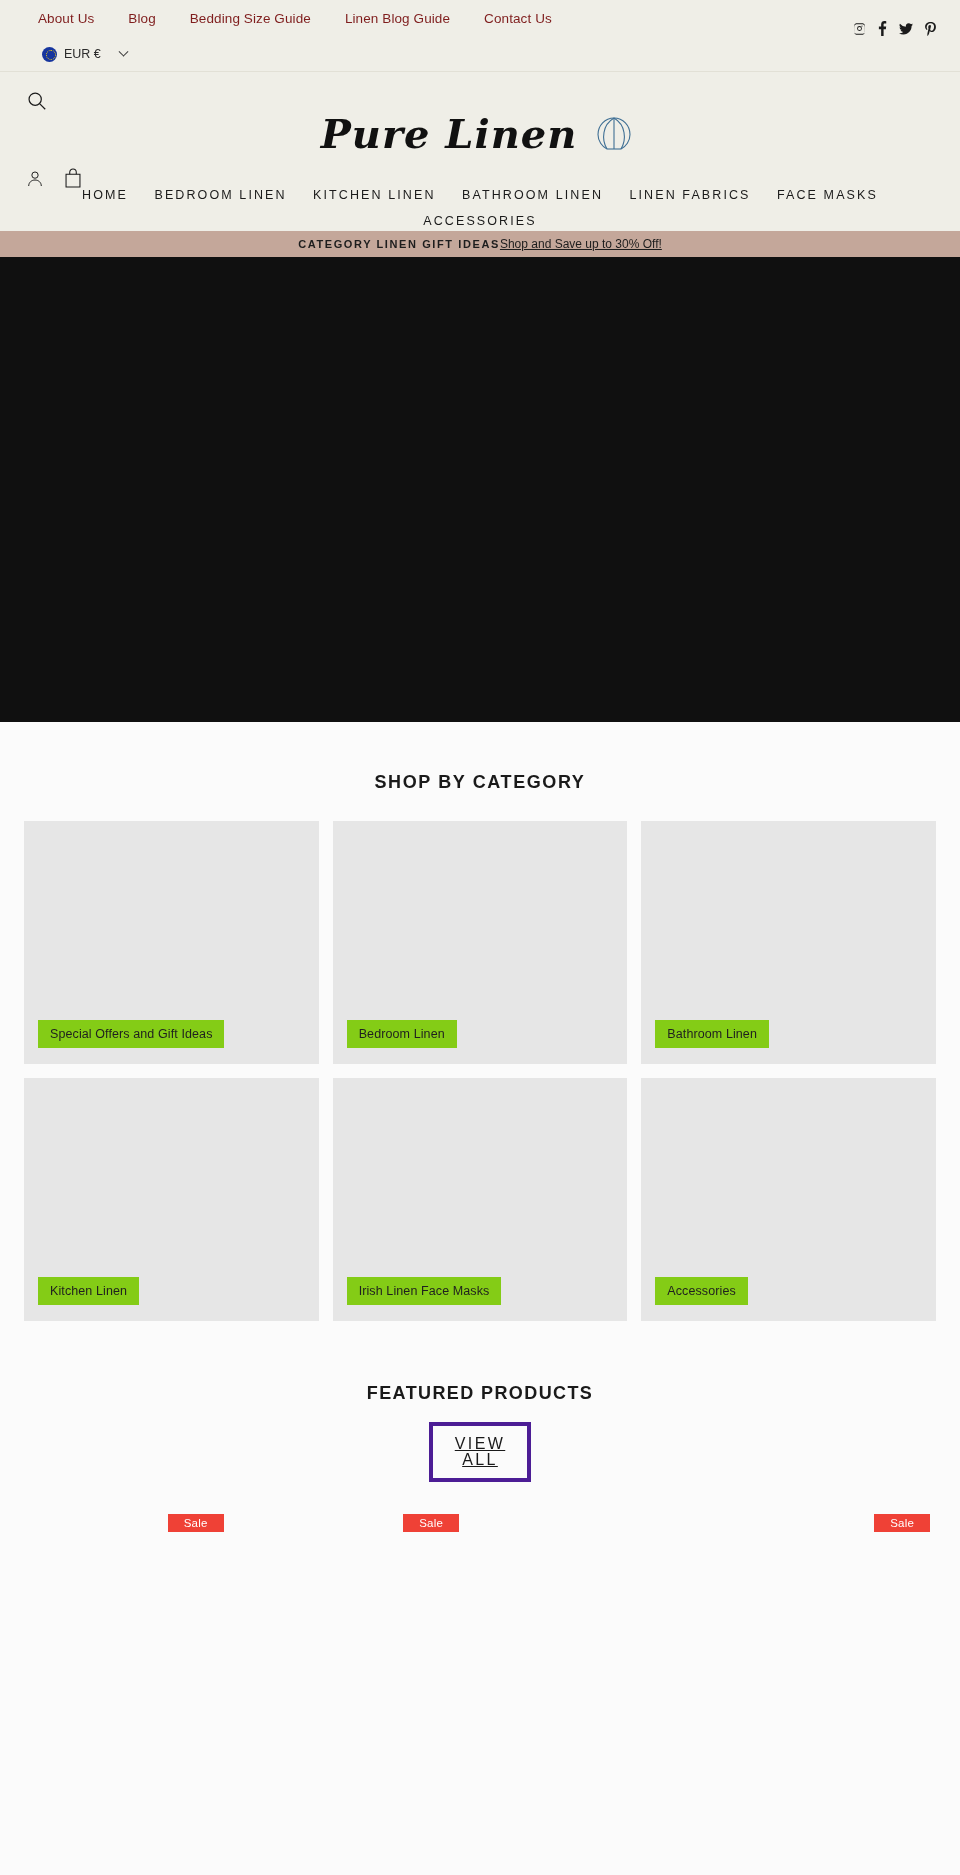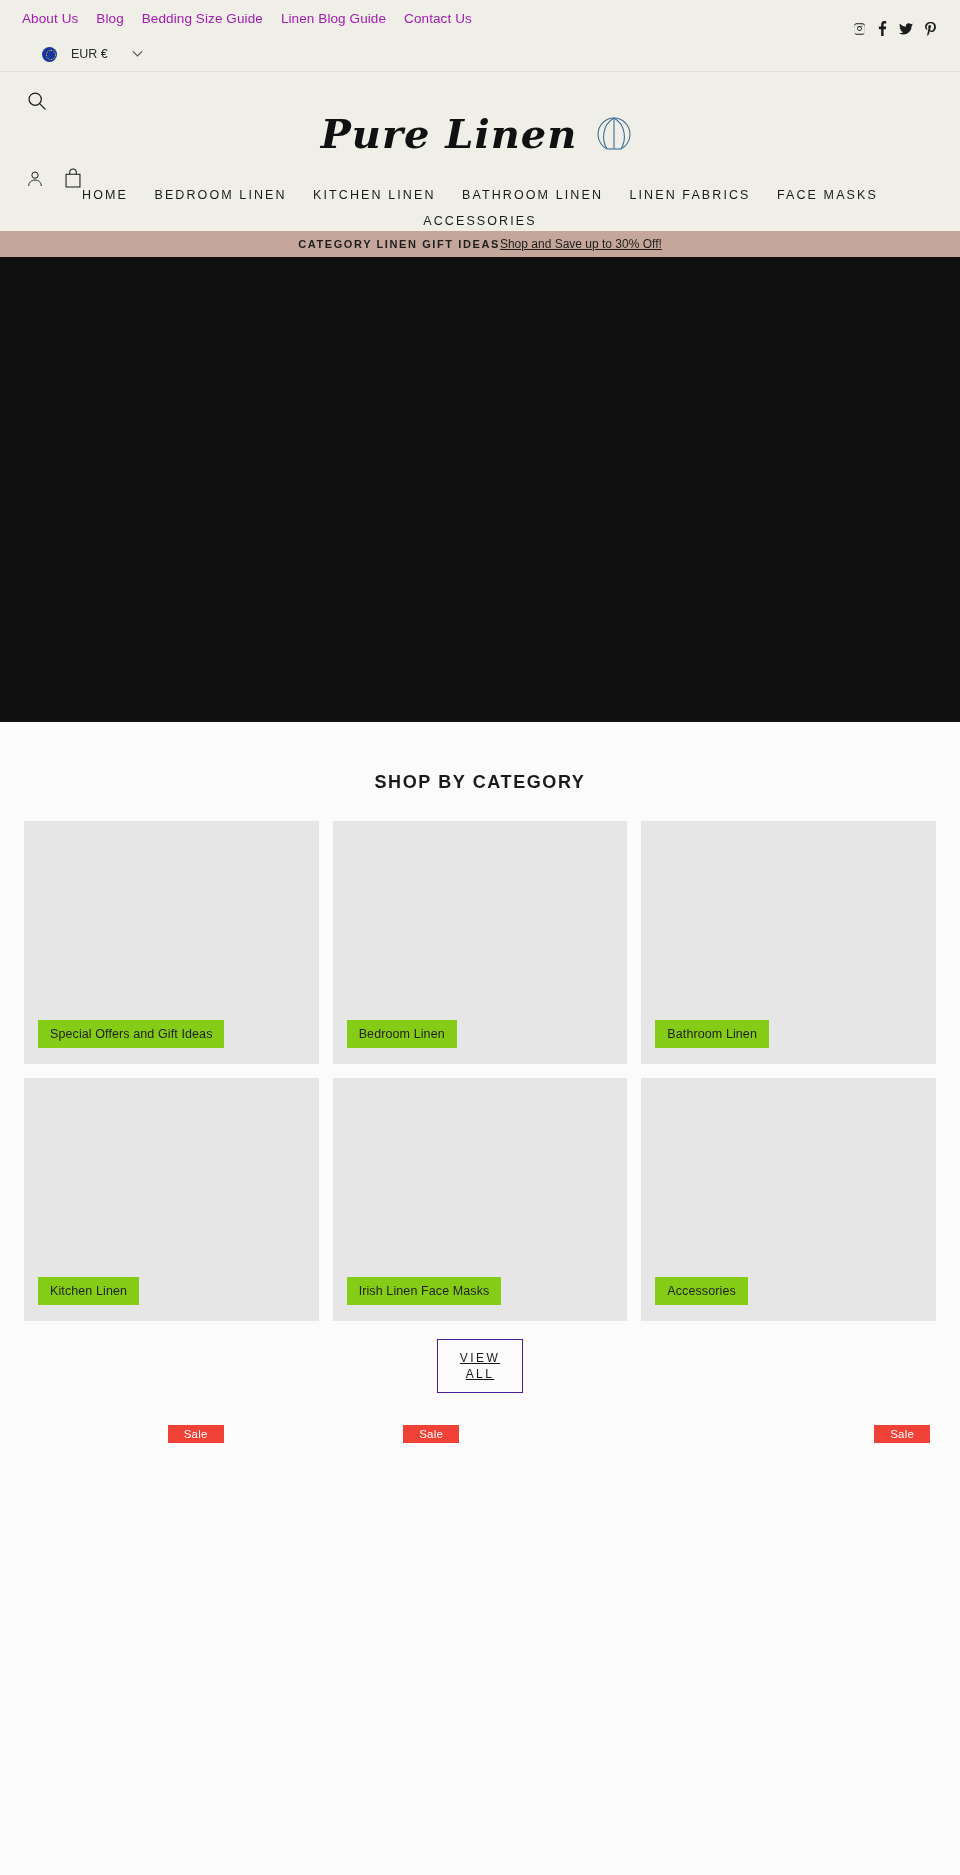--- a/index.html
+++ b/index.html
@@ -29,37 +29,38 @@
     display: flex;
     align-items: center;
     gap: 18px;
     padding: 0 22px;
     height: 36px;
     font-size: 13.5px;
     color: #2b2b2b;
   }
 
   .topbar-links a {
-    color: #a21caf;
+    color: #7f1d1d;
     text-decoration: none;
     white-space: nowrap;
     letter-spacing: .1px;
+    margin-left: 16px;
   }
 
   .currency-row {
     display: flex;
     align-items: center;
     padding: 0 22px;
     height: 36px;
   }
 
   .currency-select {
     display: flex;
     align-items: center;
-    gap: 14px;
+    gap: 7px;
     margin-left: 20px;
     font-size: 12.5px;
     color: #2b2b2b;
   }
 
   .flag-eu {
     width: 15px;
     height: 15px;
     border-radius: 50%;
     background: #16359e;
@@ -246,24 +247,24 @@
     padding: 62px 0 0;
   }
 
   .viewall-wrap {
     display: flex;
     justify-content: center;
     padding: 18px 0 24px;
   }
 
   .viewall {
-    border: 1px solid #4c1d95;
+    border: 4px solid #4c1d95;
     background: #fbfbfb;
     color: #1a1a1a;
-    font-size: 12px;
+    font-size: 16px;
     letter-spacing: 2.4px;
     line-height: 16px;
     text-align: center;
     padding: 10px 22px;
     min-width: 82px;
   }
 
   .prod-grid {
     display: grid;
     grid-template-columns: repeat(4, 1fr);
@@ -415,20 +416,21 @@
     <a href="#" class="cat-card">
       <span class="cat-label">Irish Linen Face Masks</span>
     </a>
     <a href="#" class="cat-card">
       <span class="cat-label">Accessories</span>
     </a>
   </div>
 </div>
 
 <div class="section">
+  <h2 class="featured-title">FEATURED PRODUCTS</h2>
 
   <div class="viewall-wrap">
     <a href="#" class="viewall">
       <span>VIEW</span><br>
       <span>ALL</span>
     </a>
   </div>
 
   <div class="prod-grid">
     <a href="#" class="prod-card">

